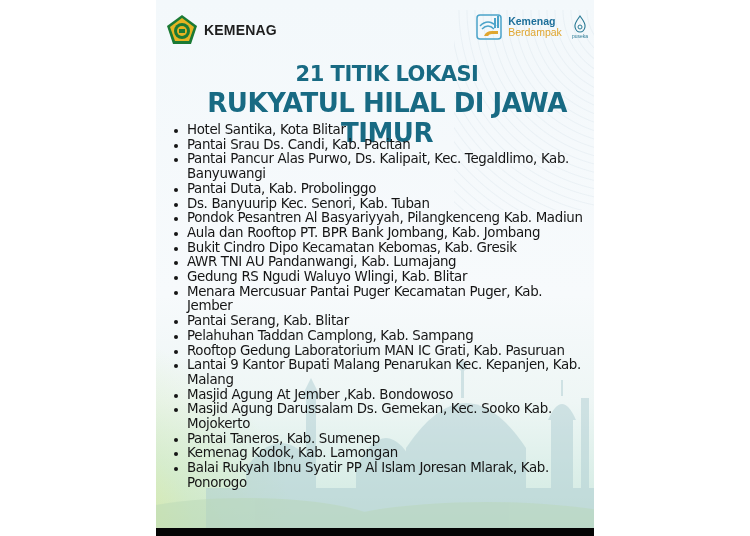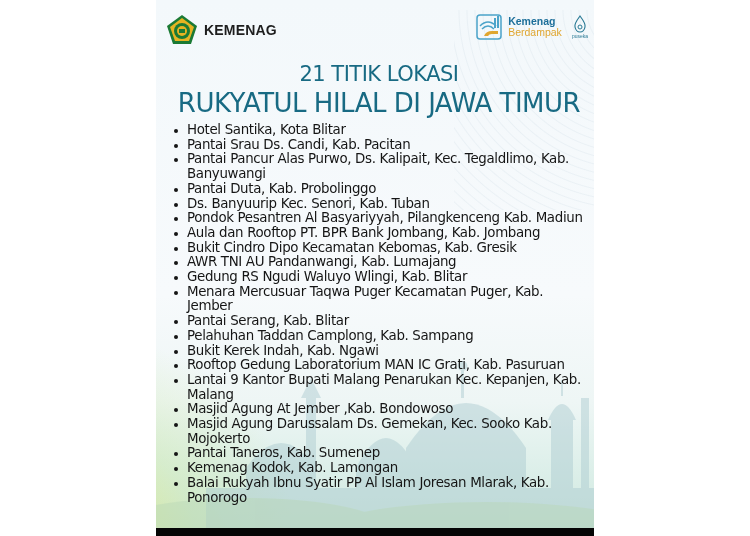--- a/index.html
+++ b/index.html
@@ -27,22 +27,22 @@
 
   .logo-right { position:absolute; right:6px; top:14px; display:flex; align-items:center; gap:6px; }
   .kb-icon { width:26px; height:26px; }
   .kb-text { display:flex; flex-direction:column; line-height:11px; font-size:10.5px; }
   .kb-text .l1 { color:#1d6f9a; font-weight:bold; }
   .kb-text .l2 { color:#e0a630; }
   .puseka { display:flex; flex-direction:column; align-items:center; font-size:5px; color:#2a7a95; margin-left:4px; }
   .puseka svg { width:14px; height:18px; }
 
   .title {
-    position:absolute; left:4px; width:438px; text-align:center;
-    font-family:"DejaVu Sans", sans-serif; font-weight:normal; color:#186a83;
+    position:absolute; left:12px; width:438px; text-align:center;
+    font-family:"DejaVu Sans", sans-serif; font-weight:bold; color:#186a83;
     letter-spacing:-0.5px;
   }
   .title.t1 { top:62px; font-size:21px; }
   .title.t2 { top:88px; font-size:26px; }
 
   .list { position:absolute; left:10px; top:123px; width:420px; margin:0; padding:0; list-style:none; }
   .list li {
     position:relative; padding-left:21px; font-size:13.4px; line-height:14.7px; color:#151515;
     font-family:"DejaVu Sans", sans-serif; letter-spacing:-0.35px;
   }
@@ -120,24 +120,23 @@
     <li>Hotel Santika, Kota Blitar</li>
     <li>Pantai Srau Ds. Candi, Kab. Pacitan</li>
     <li>Pantai Pancur Alas Purwo, Ds. Kalipait, Kec. Tegaldlimo, Kab. Banyuwangi</li>
     <li>Pantai Duta, Kab. Probolinggo</li>
     <li>Ds. Banyuurip Kec. Senori, Kab. Tuban</li>
     <li>Pondok Pesantren Al Basyariyyah, Pilangkenceng Kab. Madiun</li>
     <li>Aula dan Rooftop PT. BPR Bank Jombang, Kab. Jombang</li>
     <li>Bukit Cindro Dipo Kecamatan Kebomas, Kab. Gresik</li>
     <li>AWR TNI AU Pandanwangi, Kab. Lumajang</li>
     <li>Gedung RS Ngudi Waluyo Wlingi, Kab. Blitar</li>
-    <li>Menara Mercusuar Taqwa Puger Kecamatan Puger, Kab. Jember</li>
+    <li>Menara Mercusuar Pantai Puger Kecamatan Puger, Kab. Jember</li>
     <li>Pantai Serang, Kab. Blitar</li>
     <li>Pelahuhan Taddan Camplong, Kab. Sampang</li>
-    <li>Bukit Kerek Indah, Kab. Ngawi</li>
     <li>Rooftop Gedung Laboratorium MAN IC Grati, Kab. Pasuruan</li>
     <li>Lantai 9 Kantor Bupati Malang Penarukan Kec. Kepanjen, Kab. Malang</li>
     <li>Masjid Agung At Jember ,Kab. Bondowoso</li>
     <li>Masjid Agung Darussalam Ds. Gemekan, Kec. Sooko Kab. Mojokerto</li>
     <li>Pantai Taneros, Kab. Sumenep</li>
     <li>Kemenag Kodok, Kab. Lamongan</li>
     <li>Balai Rukyah Ibnu Syatir PP Al Islam Joresan Mlarak, Kab. Ponorogo</li>
   </ul>
 </div>
 

